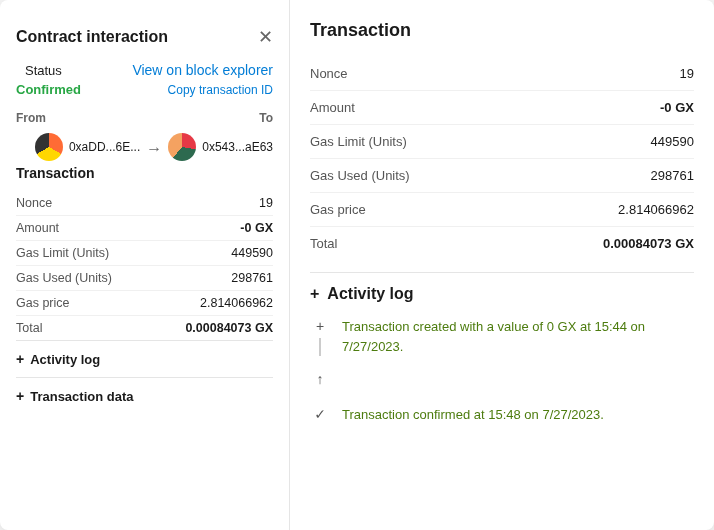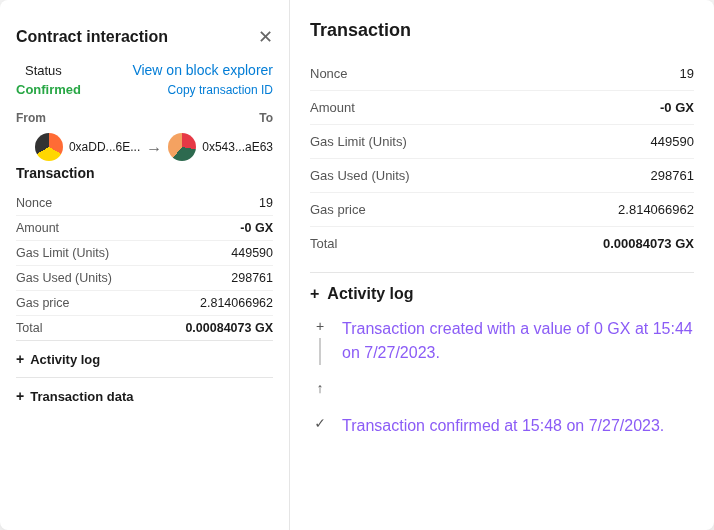--- a/index.html
+++ b/index.html
@@ -256,22 +256,22 @@
       margin-top: 1px;
       z-index: 1;
     }
     .activity-line {
       width: 2px;
       flex: 1;
       background: #ccc;
       margin-top: 4px;
     }
     .activity-text {
-      font-size: 16px;
-      color: #8b5cf6;
+      font-size: 13px;
+      color: #4d7c0f;
       line-height: 1.5;
     }
   </style>
 </head>
 <body>
 
 <div class="container">
 
   <div class="left-panel">
     <div class="left-header">

